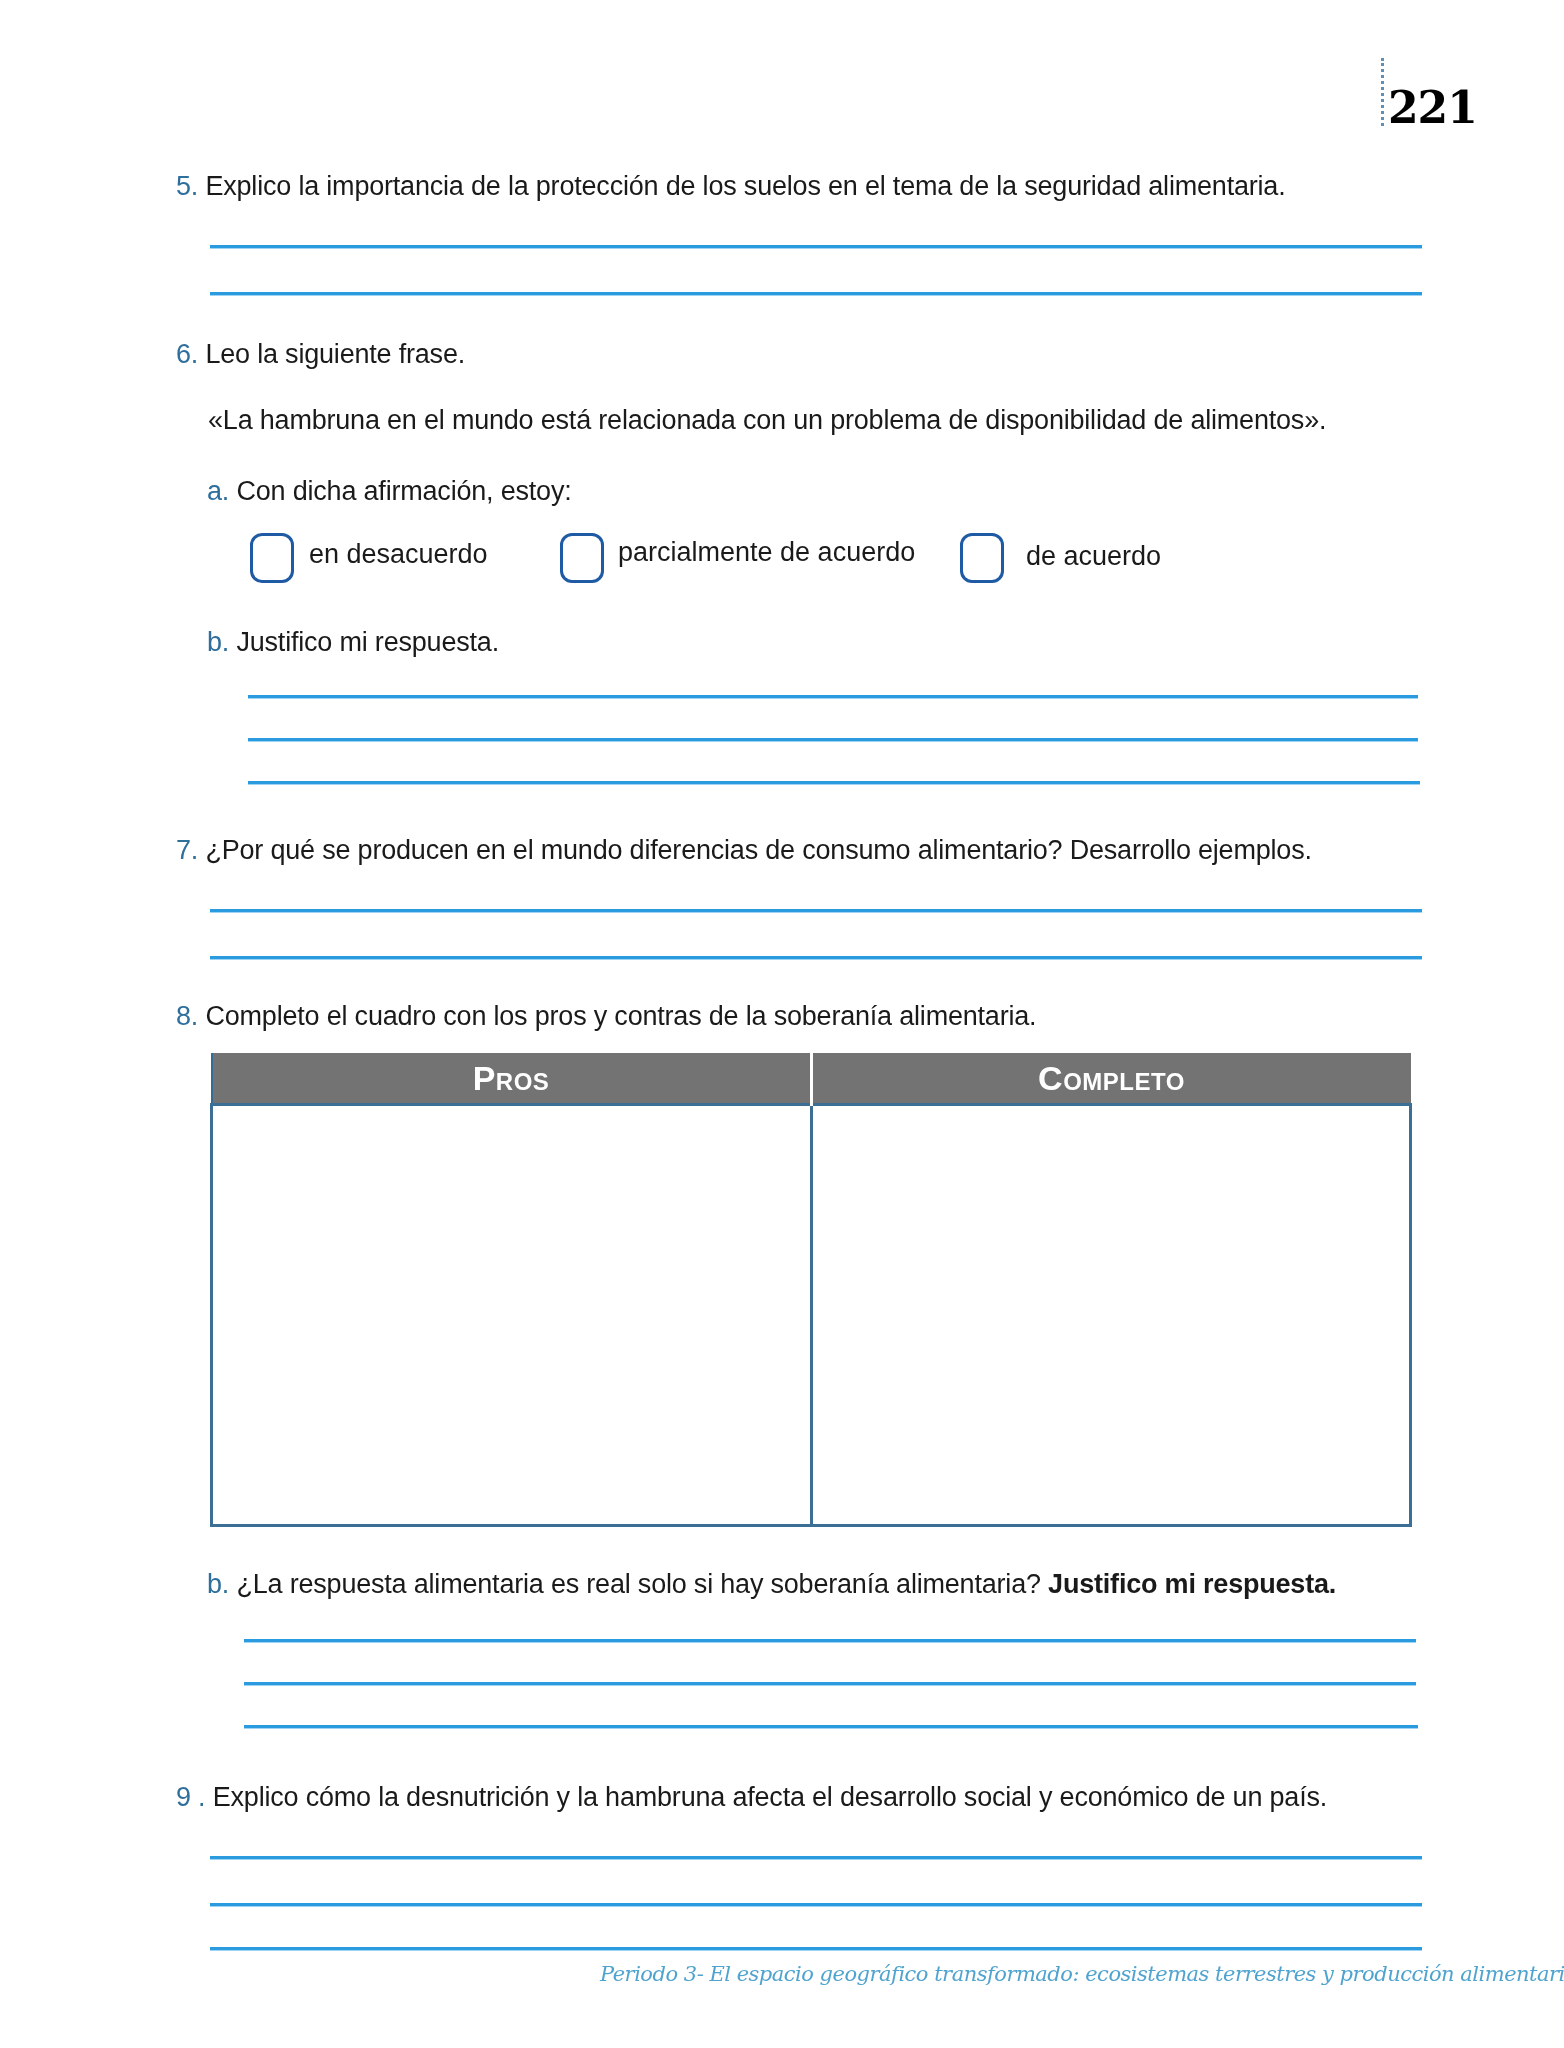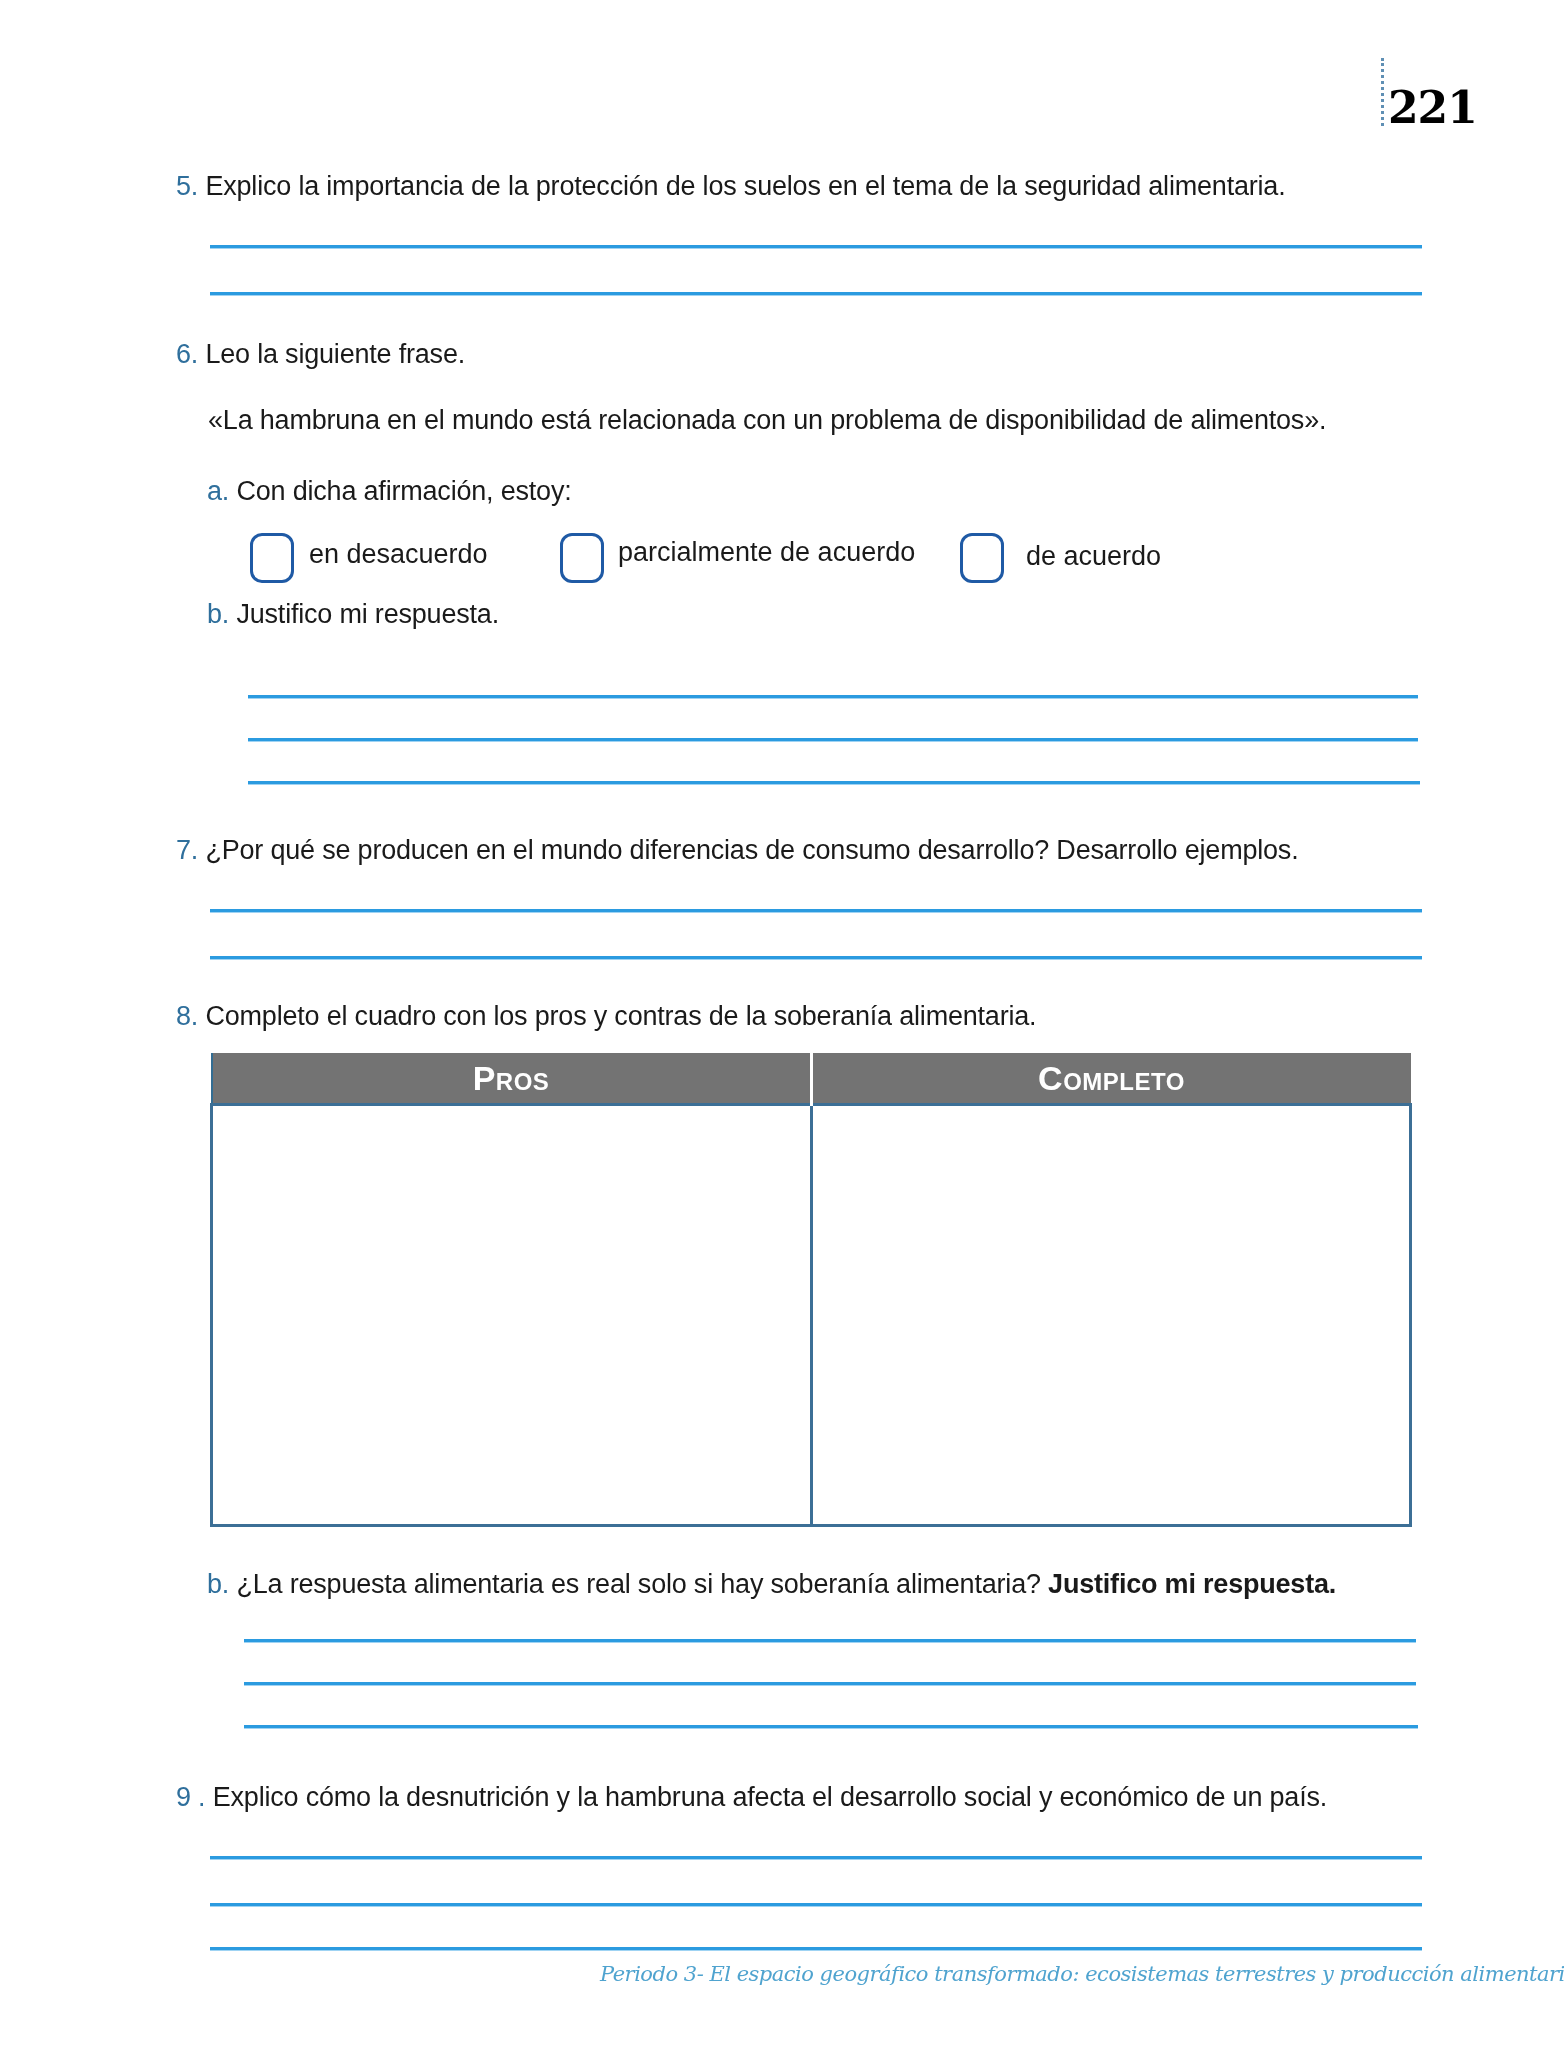--- a/index.html
+++ b/index.html
@@ -46,31 +46,31 @@
 
 <div class="checkbox" style="left:250px; top:533px;"></div>
 <div class="opt" style="left:309px; top:538px;">en desacuerdo</div>
 
 <div class="checkbox" style="left:560px; top:533px;"></div>
 <div class="opt" style="left:618px; top:536px;">parcialmente de acuerdo</div>
 
 <div class="checkbox" style="left:960px; top:533px;"></div>
 <div class="opt" style="left:1026px; top:540px;">de acuerdo</div>
 
-<div class="q" style="left:207px; top:598px;text-align:center;">
+<div class="q" style="left:207px; top:626px;text-align:center;">
   <span class="num">b.</span>
   <span>Justifico mi respuesta.</span>
 </div>
 <div class="line" style="left:248px; top:695px; width:1170px;"></div>
 <div class="line" style="left:248px; top:738px; width:1170px;"></div>
 <div class="line" style="left:248px; top:781px; width:1172px;"></div>
 
 <div class="q" style="left:176px; top:834px;">
   <span class="num">7.</span>
-  <span>¿Por qué se producen en el mundo diferencias de consumo desarrollo? Desarrollo ejemplos.</span>
+  <span>¿Por qué se producen en el mundo diferencias de consumo alimentario? Desarrollo ejemplos.</span>
 </div>
 <div class="line" style="left:210px; top:909px; width:1212px;"></div>
 <div class="line" style="left:210px; top:956px; width:1212px;"></div>
 
 <div class="q" style="left:176px; top:1000px;text-align:center;">
   <span class="num">8.</span>
   <span>Completo el cuadro con los pros y contras de la soberanía alimentaria.</span>
 </div>
 
 <table class="grid">

